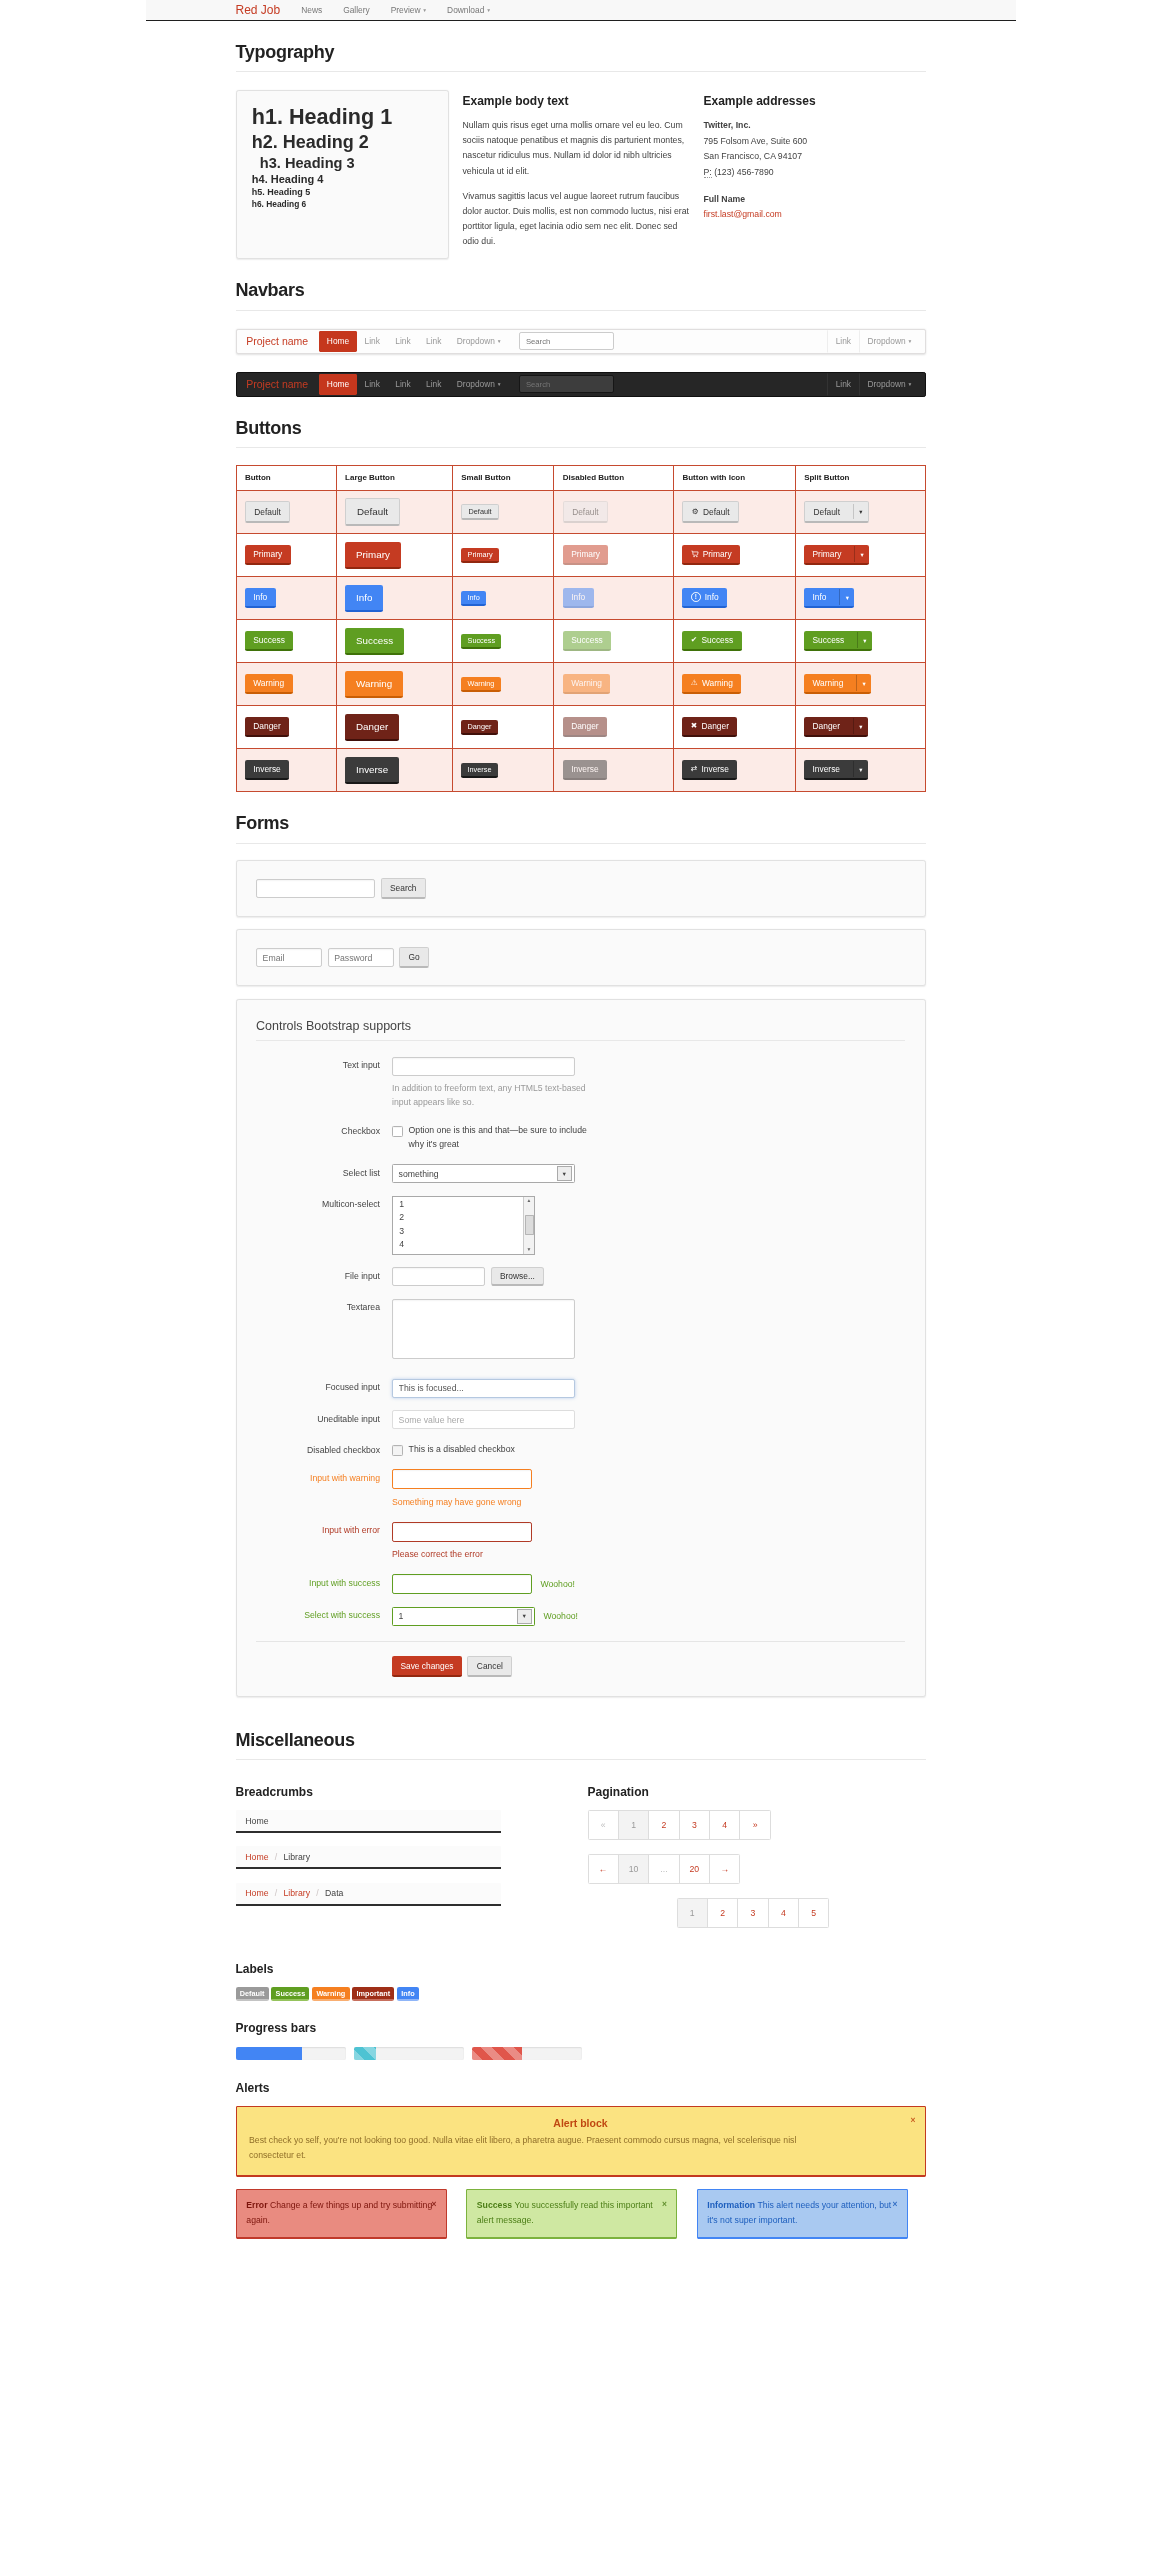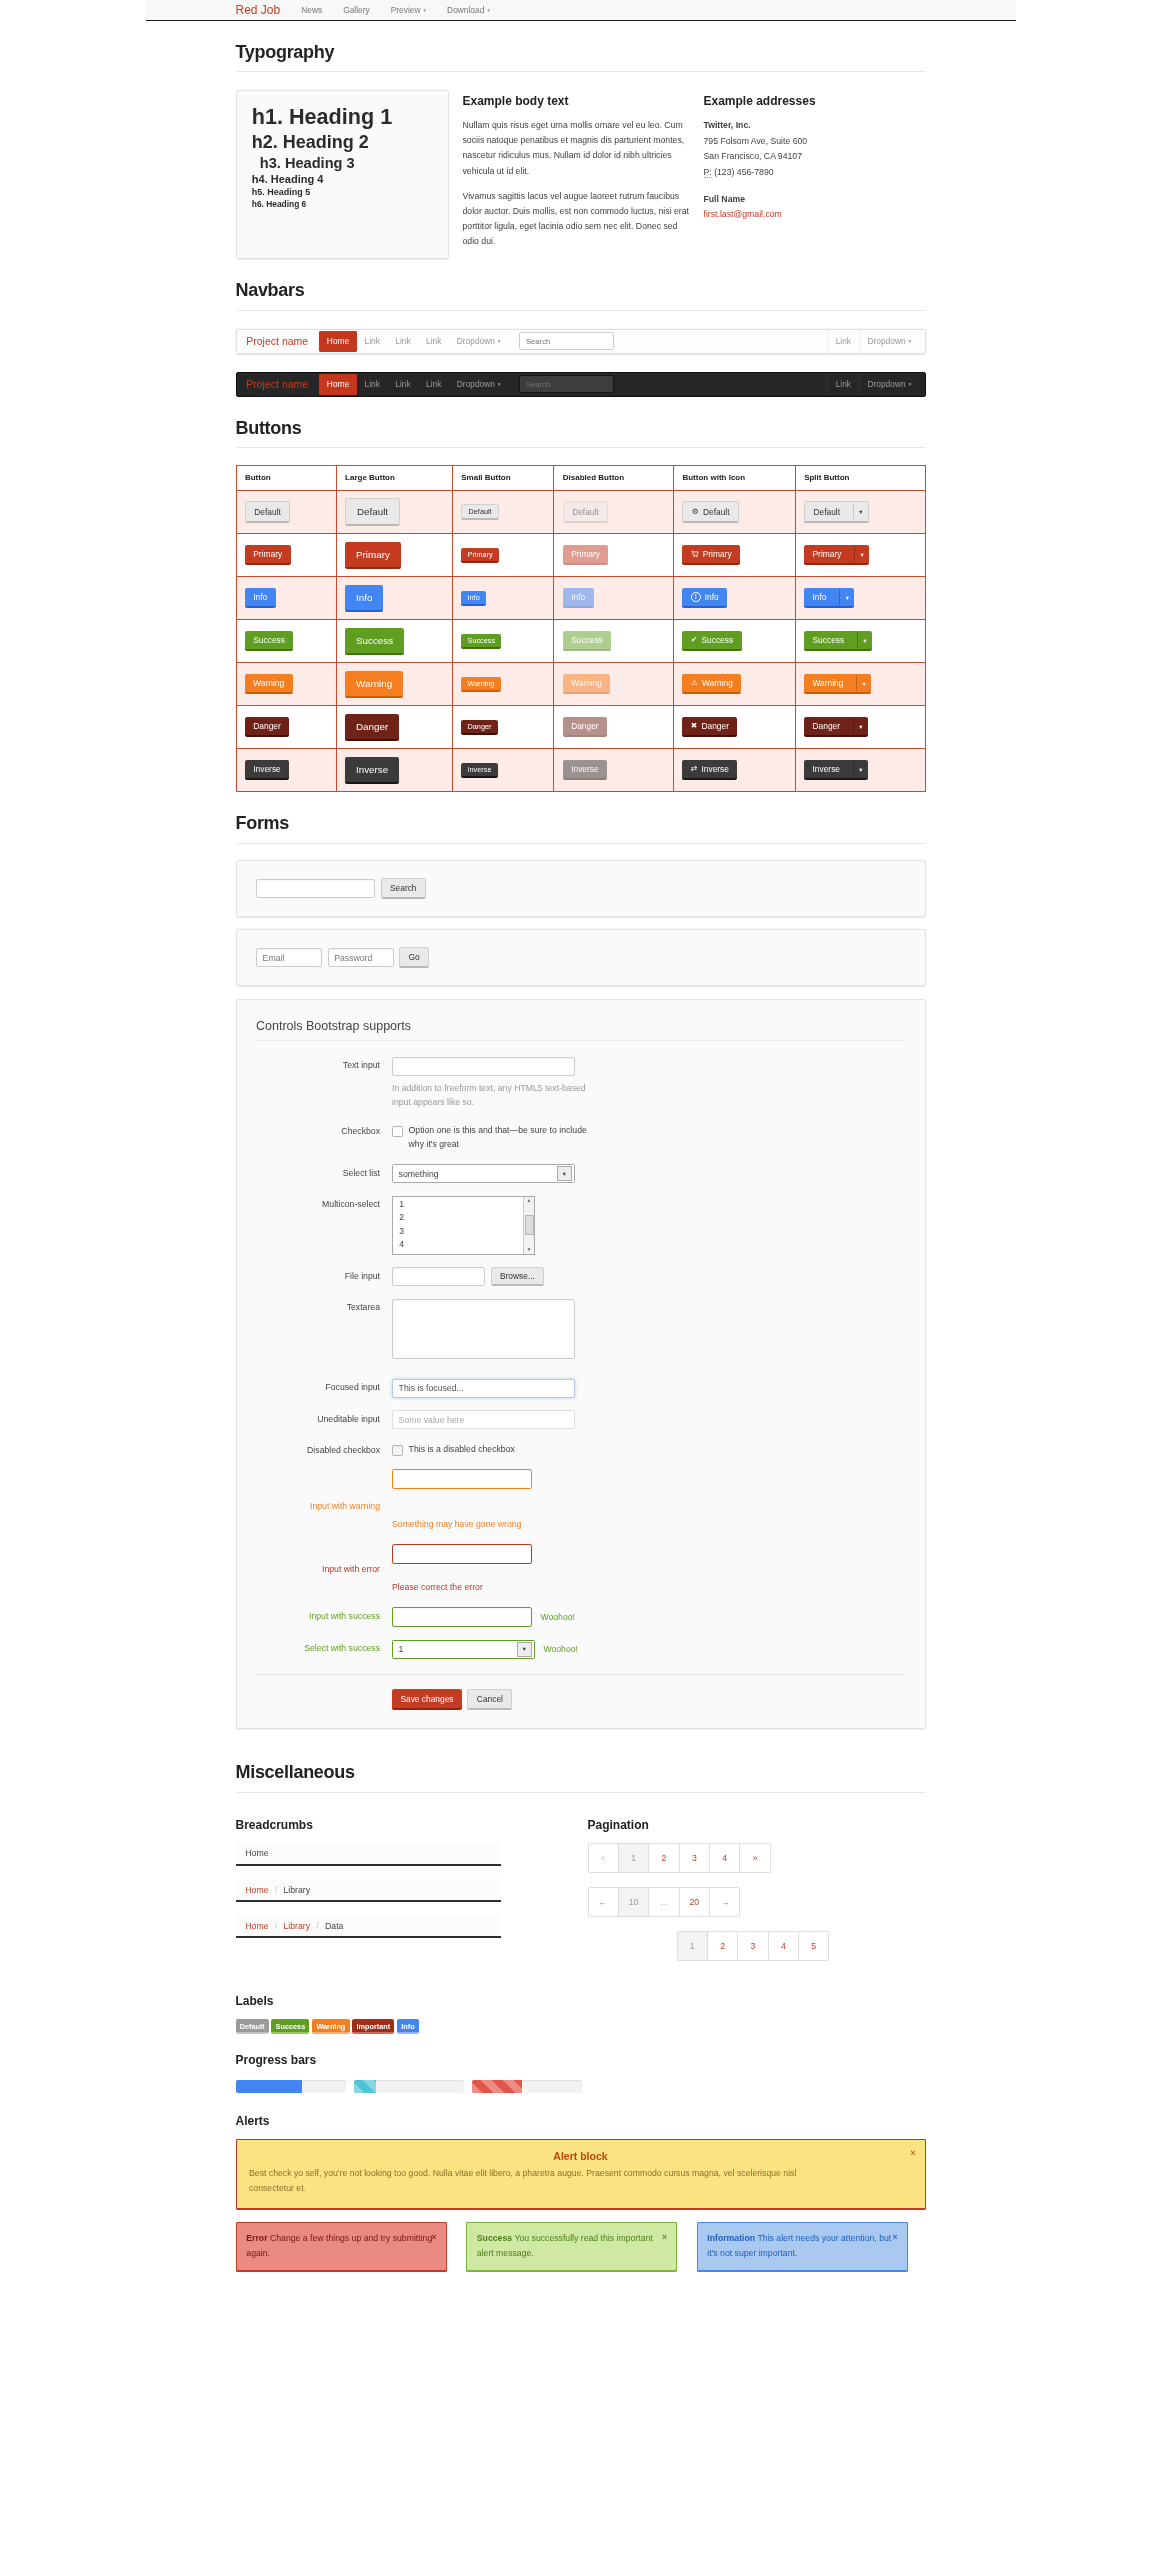--- a/index.html
+++ b/index.html
@@ -81,23 +81,23 @@
   .arrow-box{width:13.2px;height:13.2px;margin-right:2.1px;background:#ededed;border:0.7px solid #aaa;display:flex;align-items:center;justify-content:center;font-size:5.6px;color:#444;}
   .fselect.green{border:1.4px solid #5F9E21;width:143px;}
   .mselect{width:143px;height:59px;border:0.7px solid #a9a9a9;background:#fff;position:relative;box-sizing:border-box;padding:1.4px 14px 1.4px 6.3px;color:#444;}
   .ms-opt{line-height:1.55;}
   .ms-scroll{position:absolute;top:0;right:0;width:11px;height:100%;background:#f2f2f2;border-left:0.7px solid #ccc;display:flex;flex-direction:column;align-items:center;justify-content:space-between;padding:1.4px 0;box-sizing:border-box;font-size:4.9px;color:#666;}
   .ms-thumb{width:7px;height:18px;background:#dcdcdc;border:0.7px solid #b5b5b5;border-radius:0.7px;}
   textarea.input{width:183px;height:60px;resize:none;}
   .inp-focus{border-color:#b5c8e0;box-shadow:0 0 3.5px rgba(100,150,220,.45);}
   .inp-uneditable{color:#a9a9a9;border-color:#ddd;box-shadow:none;}
   .inp-disabled{background:#ebebeb;color:#a0a0a0;border-color:#ccc;}
-  .state-warning .control-label,.state-warning .help-block{color:#F57F20;margin-top:28px;}
+  .state-warning .control-label,.state-warning .help-block{color:#F57F20;}
   .state-warning .input{border:1.4px solid #F57F20;height:20px;}
-  .state-error .control-label,.state-error .help-block{color:#B03A26;margin-top:16px;}
+  .state-error .control-label,.state-error .help-block{color:#B03A26;}
   .state-error .input{border:1.4px solid #B03A26;height:20px;}
   .state-success .control-label,.state-success .inline-help{color:#5F9E21;}
   .state-success .input{border:1.4px solid #5F9E21;height:20px;}
   .inline-help{margin-left:8.4px;}
   .form-actions{margin-top:15.3px;border-top:0.7px solid #e5e5e5;padding:14px 0 4.2px 136px;display:flex;gap:5.6px;}
   
   .misc-cols{display:flex;}
   .misc-left{width:352px;} .misc-right{flex:1;}
   .breadcrumb{width:265px;height:23px;background:#fbfbfb;border-bottom:2.1px solid #2e2e2e;display:flex;align-items:center;padding:0 9.8px;box-sizing:border-box;margin-bottom:13.2px;border-radius:1.4px 1.4px 0 0;}
   .bc-sep{color:#ccc4c4;margin:0 6.3px;}

